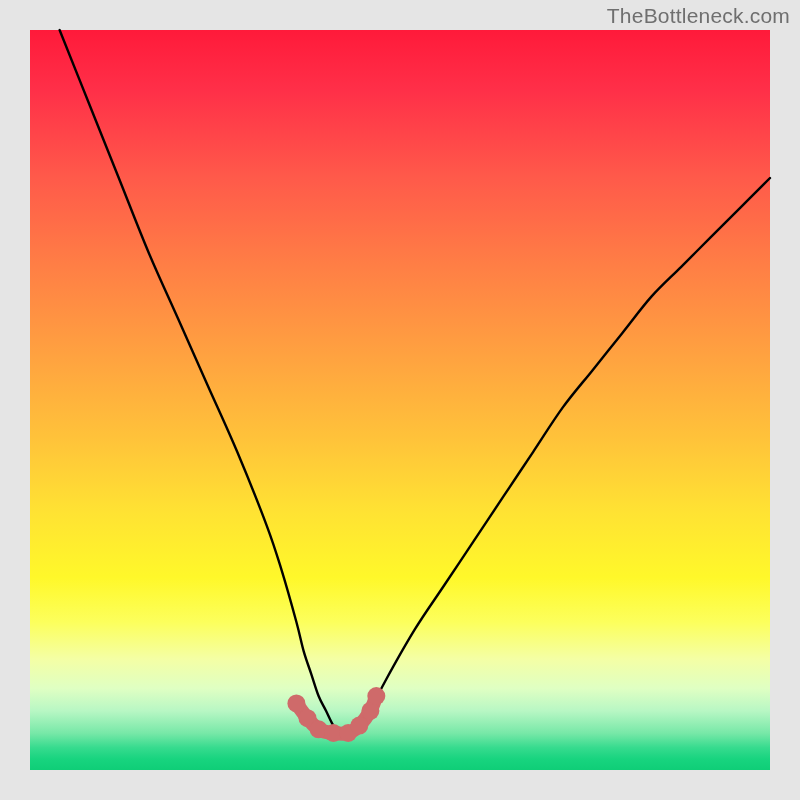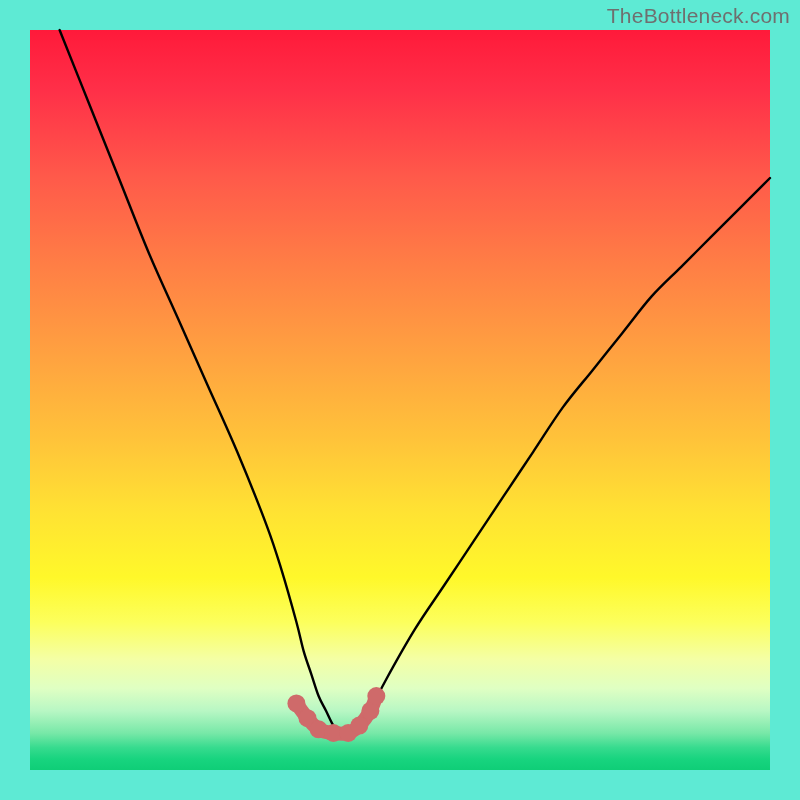--- a/index.html
+++ b/index.html
@@ -10,21 +10,21 @@
     background: #000;
     overflow: hidden;
     font-family: Arial, Helvetica, sans-serif;
   }
   .frame {
     position: absolute;
     left: 0;
     top: 0;
     width: 800px;
     height: 800px;
-    background: #5eead4;
+    background: #e5e5e5;
   }
   .plot-area {
     position: absolute;
     left: 30px;
     top: 30px;
     width: 740px;
     height: 740px;
     background: linear-gradient(
       to bottom,
       #ff1a3a 0%,

